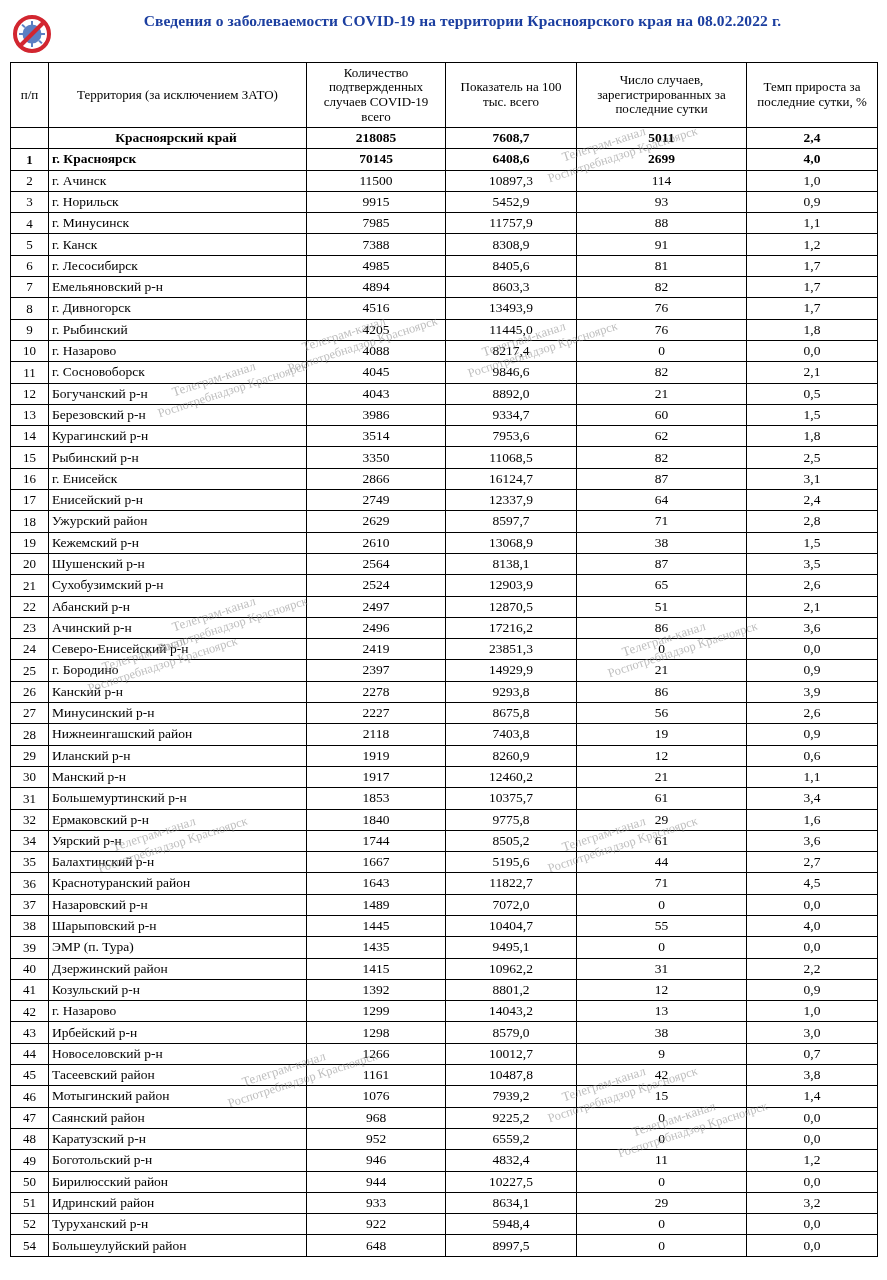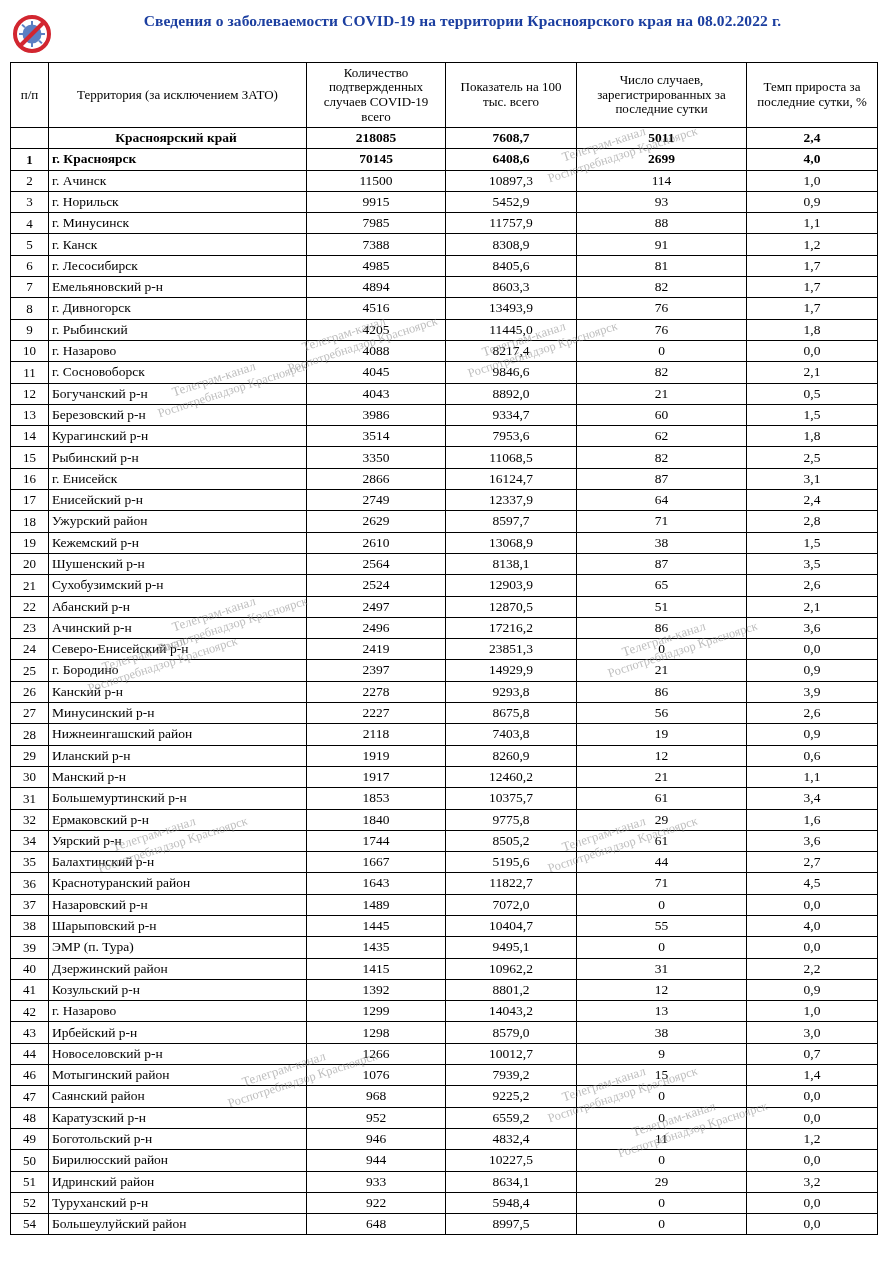--- a/index.html
+++ b/index.html
@@ -493,20 +493,28 @@
         </tr>
         <tr>
           <td class="num">44</td>
           <td class="terr">Новоселовский р-н</td>
           <td class="val">1266</td>
           <td class="val">10012,7</td>
           <td class="val">9</td>
           <td class="val">0,7</td>
         </tr>
         <tr>
+          <td class="num">45</td>
+          <td class="terr">Тасеевский район</td>
+          <td class="val">1161</td>
+          <td class="val">10487,8</td>
+          <td class="val">42</td>
+          <td class="val">3,8</td>
+        </tr>
+        <tr>
           <td class="num">46</td>
           <td class="terr">Мотыгинский район</td>
           <td class="val">1076</td>
           <td class="val">7939,2</td>
           <td class="val">15</td>
           <td class="val">1,4</td>
         </tr>
         <tr>
           <td class="num">47</td>
           <td class="terr">Саянский район</td>

